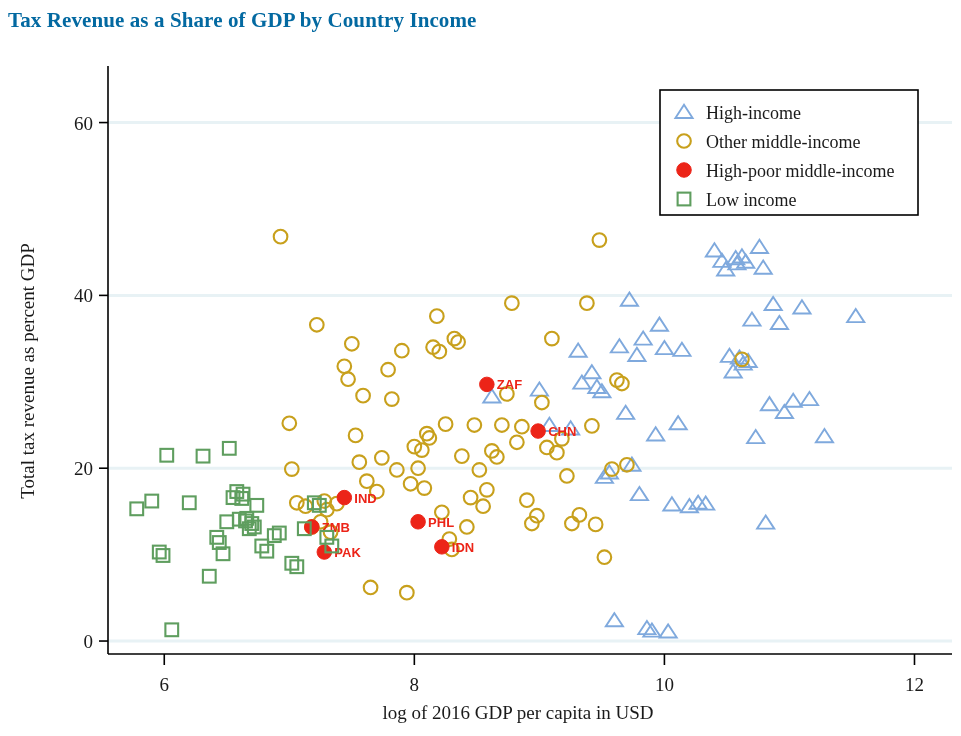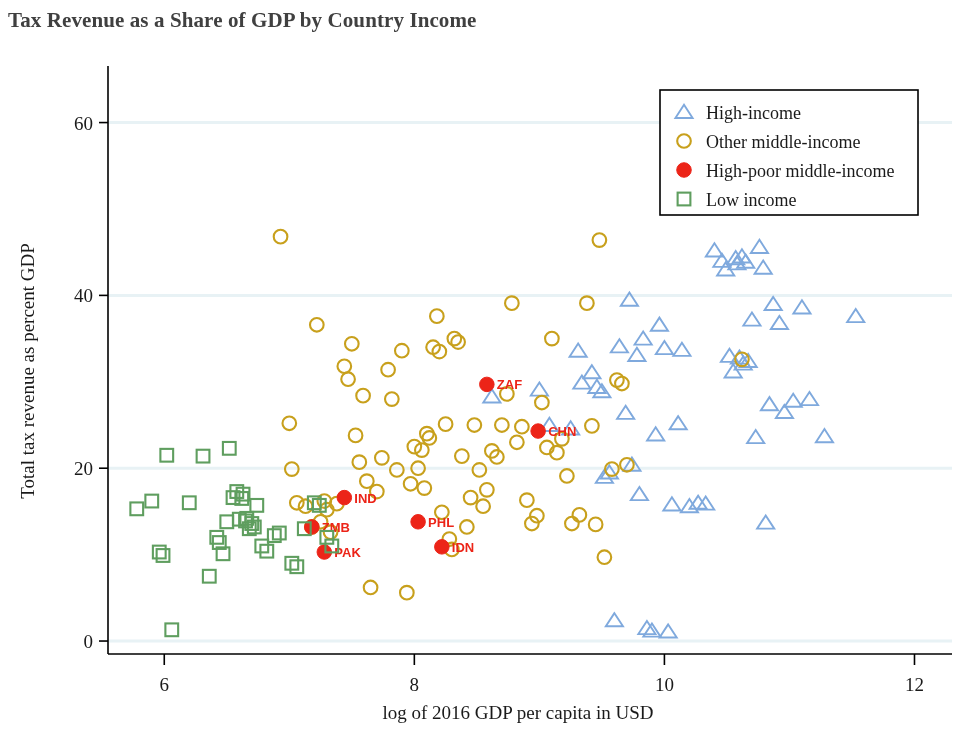--- a/index.html
+++ b/index.html
@@ -1,18 +1,18 @@
 <!DOCTYPE html>
 <html><head>
 <meta charset="utf-8">
 <style>
   html,body{margin:0;padding:0;background:#ffffff;}
   body{width:961px;height:736px;overflow:hidden;font-family:"Liberation Serif",serif;color:#1a1a1a;}
   #root{position:relative;width:961px;height:736px;}
-  #chart-title{position:absolute;left:8px;top:8px;font-size:21px;font-weight:bold;font-family:"Liberation Serif",serif;letter-spacing:.1px;color:#404040;white-space:nowrap;}
+  #chart-title{position:absolute;left:8px;top:8px;font-size:21px;font-weight:bold;font-family:"Liberation Serif",serif;letter-spacing:.1px;color:#0369a1;white-space:nowrap;}
   svg{position:absolute;left:0;top:0;}
   .tick-label{font-family:"Liberation Serif",serif;font-size:19px;fill:#1a1a1a;}
   .axis-title{font-family:"Liberation Serif",serif;font-size:19px;fill:#1a1a1a;}
   .legend-label{font-family:"Liberation Serif",serif;font-size:18px;fill:#1a1a1a;}
   .pt-label{font-family:"Liberation Sans",sans-serif;font-size:13px;font-weight:bold;fill:#ec2418;}
 </style>
 </head>
 <body>
 
 <div id="root">

